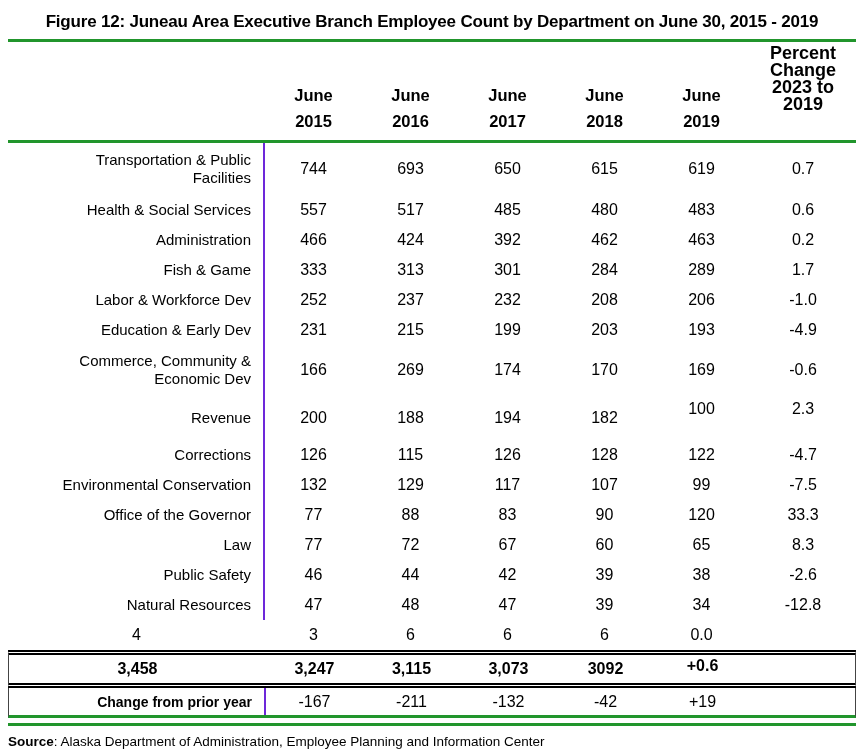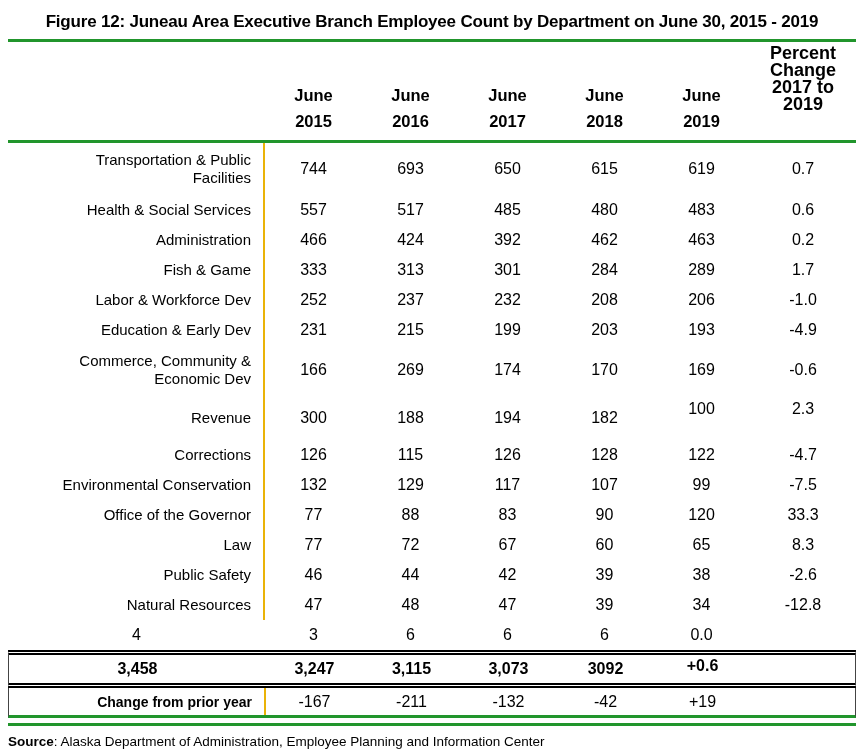--- a/index.html
+++ b/index.html
@@ -51,21 +51,21 @@
     align-items: center;
     min-height: 30px;
   }
   .cell.label {
     align-self: stretch;
     display: flex;
     align-items: center;
     justify-content: flex-end;
     text-align: right;
     padding-right: 12px;
-    border-right: 2px solid #eab308;
+    border-right: 2px solid #6d28d9;
     font-size: 15px;
     line-height: 18px;
     white-space: pre-line;
   }
   .cell.num { text-align: center; font-size: 16px; }
 
   
   .row[data-idx="0"] { min-height: 52px; }
   .row[data-idx="6"] { min-height: 50px; }
   .row[data-idx="7"] { min-height: 45px; }
@@ -130,21 +130,21 @@
         <span>June</span>
         <span>2018</span>
       </div>
       <div class="hcell year">
         <span>June</span>
         <span>2019</span>
       </div>
       <div class="hcell pcth">
         <span>Percent</span>
         <span>Change</span>
-        <span>2017 to</span>
+        <span>2023 to</span>
         <span>2019</span>
       </div>
     </div>
 
     <div id="table-body">
         <div class="row" data-idx="0">
     <div class="cell label">Transportation &amp; Public
 Facilities</div>
     <div class="cell num">744</div>
     <div class="cell num">693</div>
@@ -203,21 +203,21 @@
 Economic Dev</div>
     <div class="cell num">166</div>
     <div class="cell num">269</div>
     <div class="cell num">174</div>
     <div class="cell num">170</div>
     <div class="cell num">169</div>
     <div class="cell num">-0.6</div>
   </div>
         <div class="row" data-idx="7">
     <div class="cell label">Revenue</div>
-    <div class="cell num">300</div>
+    <div class="cell num">200</div>
     <div class="cell num">188</div>
     <div class="cell num">194</div>
     <div class="cell num">182</div>
     <div class="cell num">100</div>
     <div class="cell num">2.3</div>
   </div>
         <div class="row" data-idx="8">
     <div class="cell label">Corrections</div>
     <div class="cell num">126</div>
     <div class="cell num">115</div>

